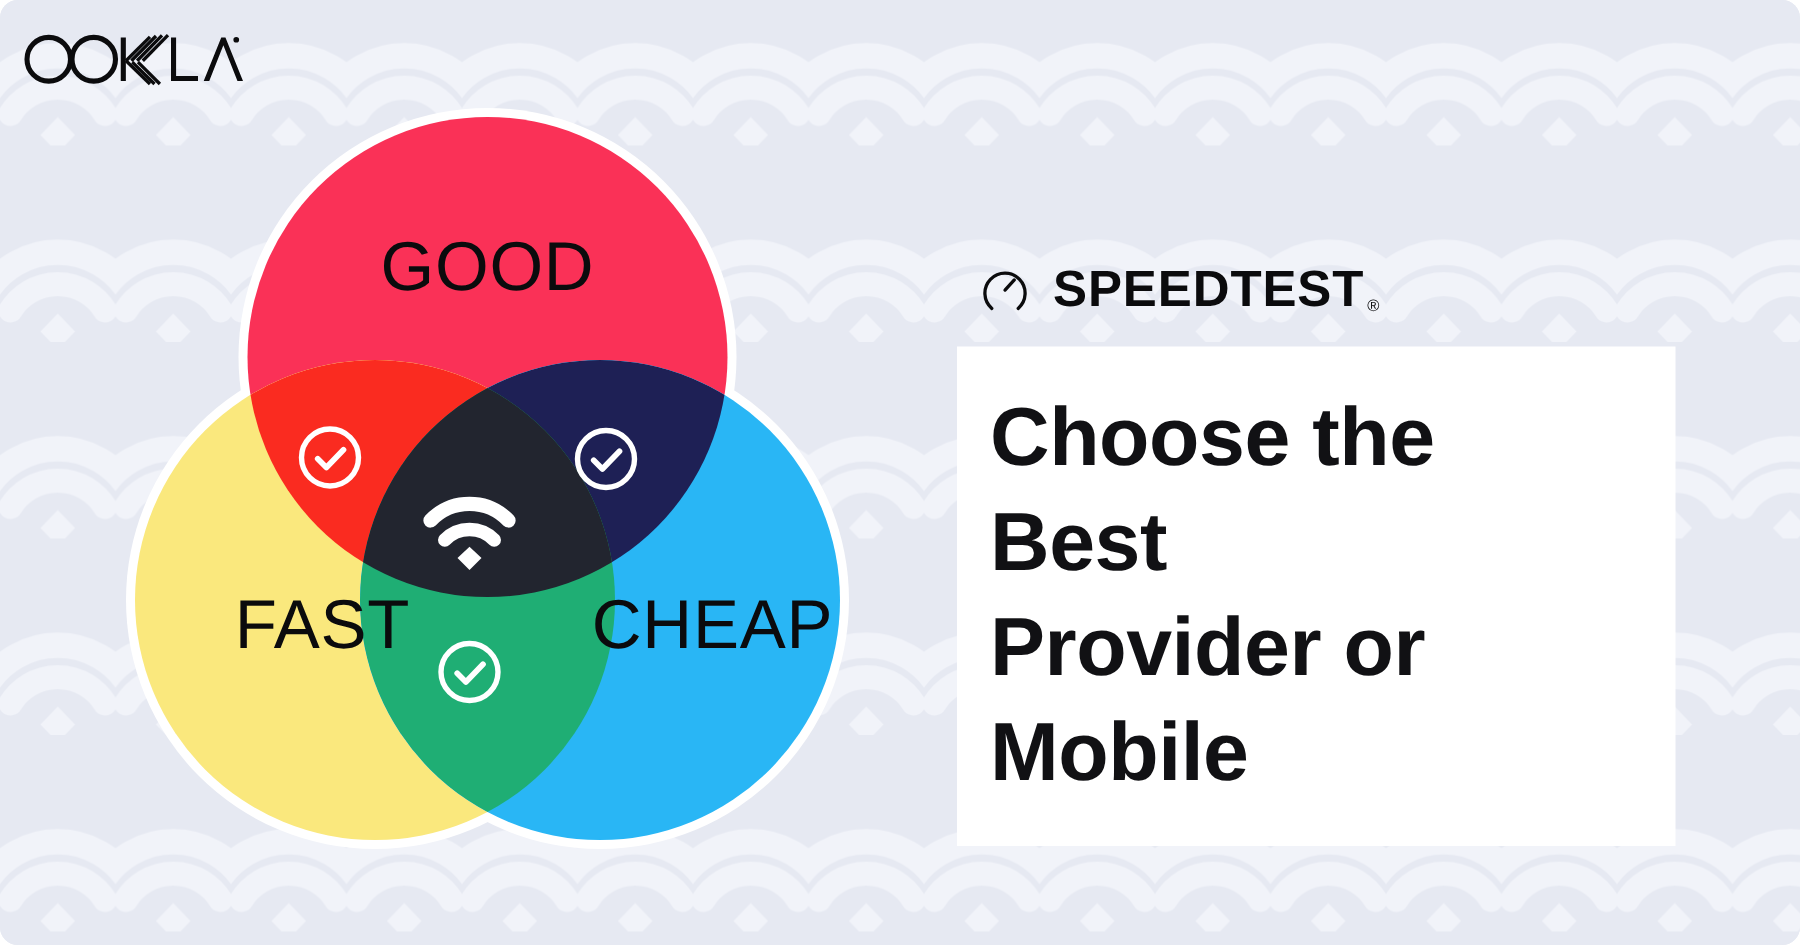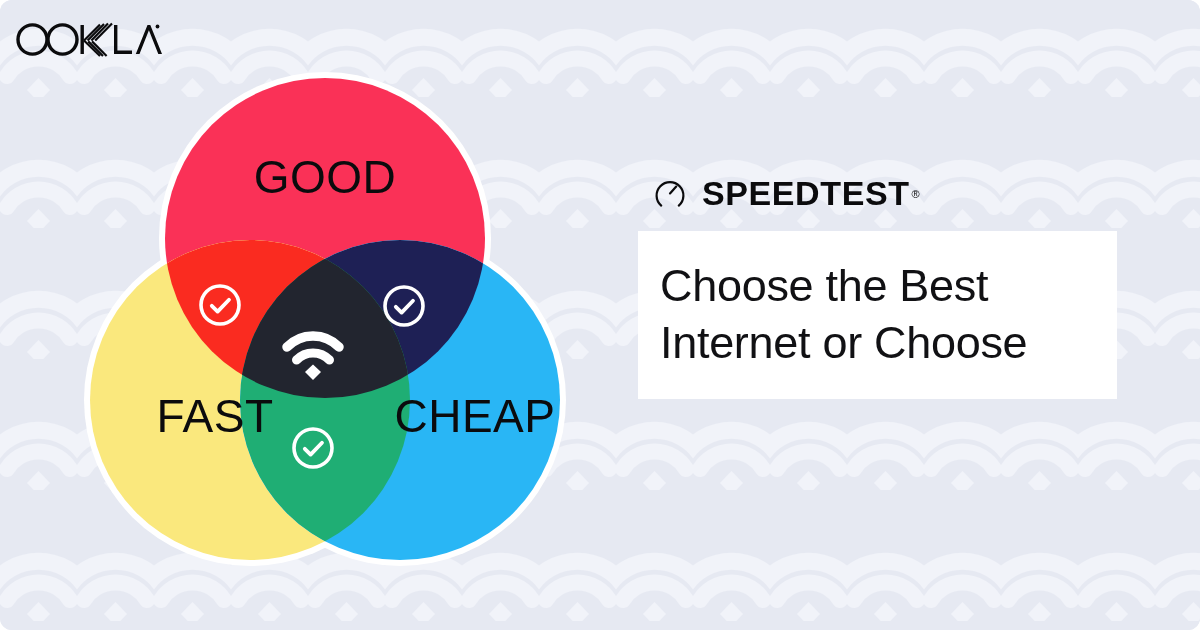--- a/index.html
+++ b/index.html
@@ -69,21 +69,21 @@
     margin-left: 14px;
   }
   #speedtest-gauge {
     width: 36px;
     height: 36px;
     flex: none;
   }
   #speedtest-wordmark {
     position: relative;
     display: flex;
-    align-items: center;
+    align-items: flex-end;
   }
   #speedtest-wordmark .word {
     font-family: "Liberation Sans", sans-serif;
     font-weight: 700;
     font-size: 34px;
     letter-spacing: 0.6px;
     color: #0b0b0d;
     line-height: 1;
   }
   #speedtest-wordmark .reg {
@@ -96,22 +96,22 @@
 
   #headline-card {
     margin-top: 15px;
     width: 479px;
     background: #ffffff;
     padding: 26px 28px 28px 22px;
     box-sizing: border-box;
   }
   #headline {
     font-family: "Liberation Sans", sans-serif;
-    font-weight: 400;
-    font-size: 45px;
+    font-weight: 700;
+    font-size: 55px;
     line-height: 1.27;
     color: #111114;
     margin: 0;
     letter-spacing: -0.3px;
   }
 </style>
 </head>
 <body>
 
 <div id="stage">
@@ -242,19 +242,19 @@
       </svg>
       <div id="speedtest-wordmark">
         <span class="word">SPEEDTEST</span>
         <span class="reg">®</span>
       </div>
     </div>
 
     <div id="headline-card">
       <h1 id="headline">
         <span>Choose the Best</span><br>
-        <span>Internet or Choose</span><br>
+        <span>Provider or Mobile</span><br>
       </h1>
     </div>
 
   </div>
 
 </div>
 
 </body></html>

